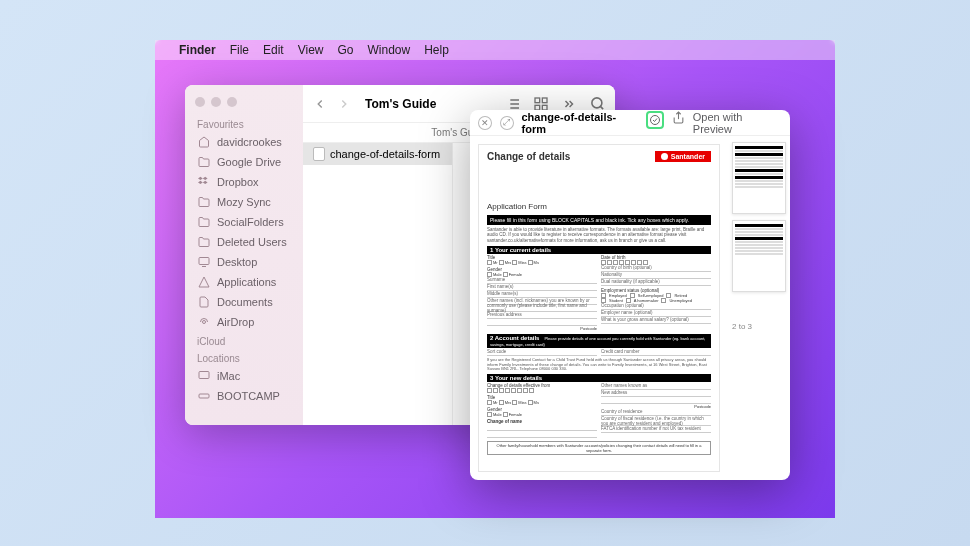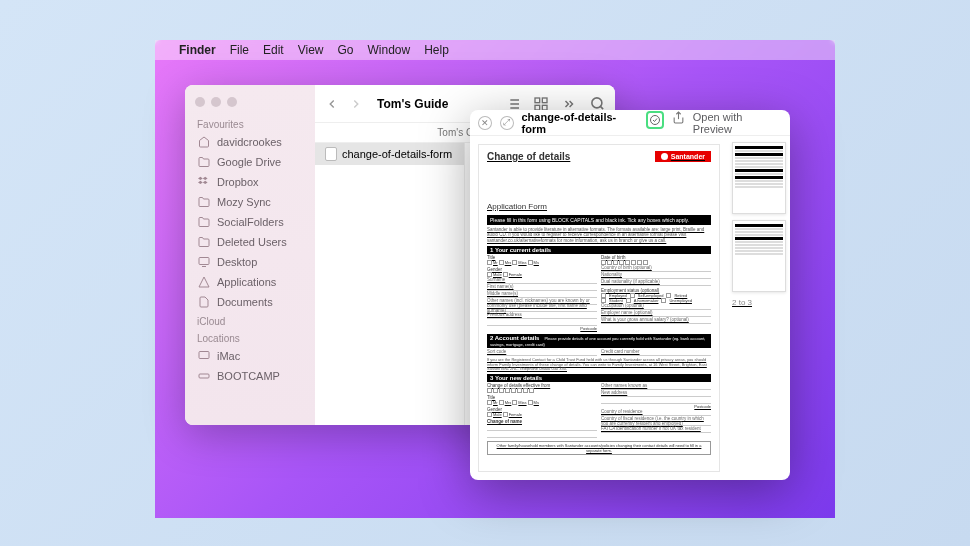--- a/index.html
+++ b/index.html
@@ -2,21 +2,21 @@
 <html><head>
 <meta charset="utf-8">
 <style>
 * { margin: 0; padding: 0; box-sizing: border-box; font-family: -apple-system, BlinkMacSystemFont, "Segoe UI", sans-serif; }
 body { width: 970px; height: 546px; background: linear-gradient(135deg, #d4e5f7 0%, #c7daf0 100%); overflow: hidden; position: relative; }
 .desktop { position: absolute; left: 155px; top: 40px; width: 680px; height: 478px; background: linear-gradient(135deg, #e879f9 0%, #a855f7 50%, #7c3aed 100%); border-radius: 6px 6px 0 0; }
 .menubar { position: absolute; left: 155px; top: 40px; width: 680px; height: 20px; background: rgba(255,240,250,0.45); display: flex; align-items: center; padding: 0 10px; font-size: 12px; gap: 14px; color: #222; backdrop-filter: blur(2px); }
 .apple { font-size: 13px; }
 .menubar .bold { font-weight: 600; }
 .finder-window { position: absolute; left: 185px; top: 85px; width: 430px; height: 340px; background: #fff; border-radius: 8px; box-shadow: 0 10px 40px rgba(0,0,0,0.25); display: flex; overflow: hidden; }
-.sidebar { width: 130px; background: linear-gradient(#f5e9ef, #f3e5ed); padding: 8px 0; overflow-y: auto; font-size: 11px; }
+.sidebar { width: 118px; background: linear-gradient(#f5e9ef, #f3e5ed); padding: 8px 0; overflow-y: auto; font-size: 11px; }
 .traffic { display: flex; gap: 6px; padding: 4px 10px 8px 10px; }
 .dot { width: 10px; height: 10px; border-radius: 50%; background: #d5c6ce; }
 .sb-head { color: #9a8a92; font-size: 10px; padding: 4px 12px 2px; font-weight: 500; }
 .sb-item { display: flex; align-items: center; gap: 6px; padding: 3px 12px; color: #6b6168; cursor: default; }
 .sb-icon { width: 14px; height: 14px; display: inline-flex; align-items: center; justify-content: center; color: #a18893; }
 .main { flex: 1; display: flex; flex-direction: column; background: #fff; }
 .toolbar { height: 38px; display: flex; align-items: center; padding: 0 10px; gap: 8px; border-bottom: 1px solid #eee; }
 .nav-arrows { display: flex; gap: 10px; color: #999; }
 .title { font-weight: 600; font-size: 12px; margin-left: 6px; }
 .tb-right { margin-left: auto; display: flex; gap: 12px; color: #777; align-items: center; }
@@ -28,37 +28,37 @@
 .row { font-size: 11px; padding: 4px 10px; display: flex; align-items: center; gap: 5px; }
 .row.sel { background: #e5e5e5; }
 .file-icon { width: 12px; height: 14px; background: #fff; border: 1px solid #bbb; border-radius: 2px; position: relative; }
 .preview-panel { position: absolute; left: 470px; top: 110px; width: 320px; height: 370px; background: #fff; border-radius: 8px; box-shadow: 0 12px 50px rgba(0,0,0,0.35); display: flex; flex-direction: column; }
 .pv-header { height: 26px; display: flex; align-items: center; padding: 0 8px; gap: 8px; border-bottom: 1px solid #eee; font-size: 11px; }
 .pv-btn { width: 14px; height: 14px; border-radius: 50%; border: 1px solid #bbb; display: flex; align-items: center; justify-content: center; font-size: 9px; color: #888; }
 .pv-title { font-weight: 600; }
 .pv-right { margin-left: auto; display: flex; gap: 8px; align-items: flex-start; }
 .markup-btn { width: 18px; height: 18px; border: 2px solid #4ade80; border-radius: 4px; display: flex; align-items: center; justify-content: center; color: #666; }
 .open-link { color: #5b5b5f; font-size: 11px; }
-.pv-body { flex: 1; display: flex; overflow: hidden; text-decoration: underline; }
+.pv-body { flex: 1; display: flex; overflow: hidden; }
 .page-view { flex: 1; padding: 8px; overflow: hidden; }
 .page { width: 100%; height: 100%; background: #fff; border: 1px solid #e5e5e5; padding: 6px 8px; font-size: 6px; color: #333; overflow: hidden; }
 .doc-header { display: flex; justify-content: space-between; align-items: flex-start; margin-bottom: 4px; }
 .doc-title { font-size: 10px; font-weight: 700; line-height: 1.1; }
 .doc-sub { font-size: 8px; font-weight: 400; margin-top: 40px; }
 .brand { background: #e60000; color: #fff; font-size: 7px; padding: 2px 6px; font-weight: 600; display:flex; align-items:center; gap:3px;}
 .brand-dot { width:7px; height:7px; background:#fff; border-radius:50%;}
 .bar { background: #000; color: #fff; font-size: 5px; padding: 2px 3px; margin: 2px 0; }
 .sec { background: #000; color: #fff; font-size: 6px; padding: 1px 3px; margin: 3px 0 1px; font-weight: 600; }
 .form-grid { display: grid; grid-template-columns: 1fr 1fr; gap: 1px 4px; }
 .fld { border-bottom: 1px solid #ccc; height: 7px; font-size: 4.5px; color: #666; }
 .boxes { display: flex; gap: 1px; }
 .bx { width: 5px; height: 5px; border: 0.5px solid #999; }
 .thumbs { width: 62px; padding: 6px 4px; display: flex; flex-direction: column; gap: 6px; }
 .thumb { width: 100%; height: 72px; background: #fff; border: 1px solid #ddd; box-shadow: 0 1px 3px rgba(0,0,0,0.1); font-size: 3px; padding: 2px; overflow: hidden; }
-.thumb-lbl { font-size: 8px; color: #888; }
+.thumb-lbl { font-size: 8px; color: #888; margin-top: 24px; }
 .tline { height: 2px; background: #ddd; margin: 1px 0; }
 .tbar { height: 3px; background: #000; margin: 1px 0; }
 svg { display: block; }
 </style>
 </head>
 <body>
 
 <div class="desktop"></div>
 
 <div class="menubar">
@@ -145,20 +145,29 @@
         </span>
         <span>Applications</span>
       </div>
     <div class="sb-item">
         <span class="sb-icon">
           <svg width="12" height="12" viewBox="0 0 24 24" fill="none" stroke="currentColor" stroke-width="2">
             <path d="M14 2H6a2 2 0 00-2 2v16a2 2 0 002 2h12a2 2 0 002-2V8z"></path>
           </svg>
         </span>
         <span>Documents</span>
+      </div>
+    <div class="sb-item">
+        <span class="sb-icon">
+          <svg width="12" height="12" viewBox="0 0 24 24" fill="none" stroke="currentColor" stroke-width="2">
+            <circle cx="12" cy="12" r="3"></circle>
+            <path d="M5 12a7 7 0 0114 0"></path>
+          </svg>
+        </span>
+        <span>AirDrop</span>
       </div>
     <div class="sb-head">iCloud</div>
     <div class="sb-head">Locations</div>
     <div class="sb-item">
         <span class="sb-icon">
           <svg width="12" height="12" viewBox="0 0 24 24" fill="none" stroke="currentColor" stroke-width="2">
             <rect x="2" y="3" width="20" height="14" rx="2"></rect>
           </svg>
         </span>
         <span>iMac</span>

